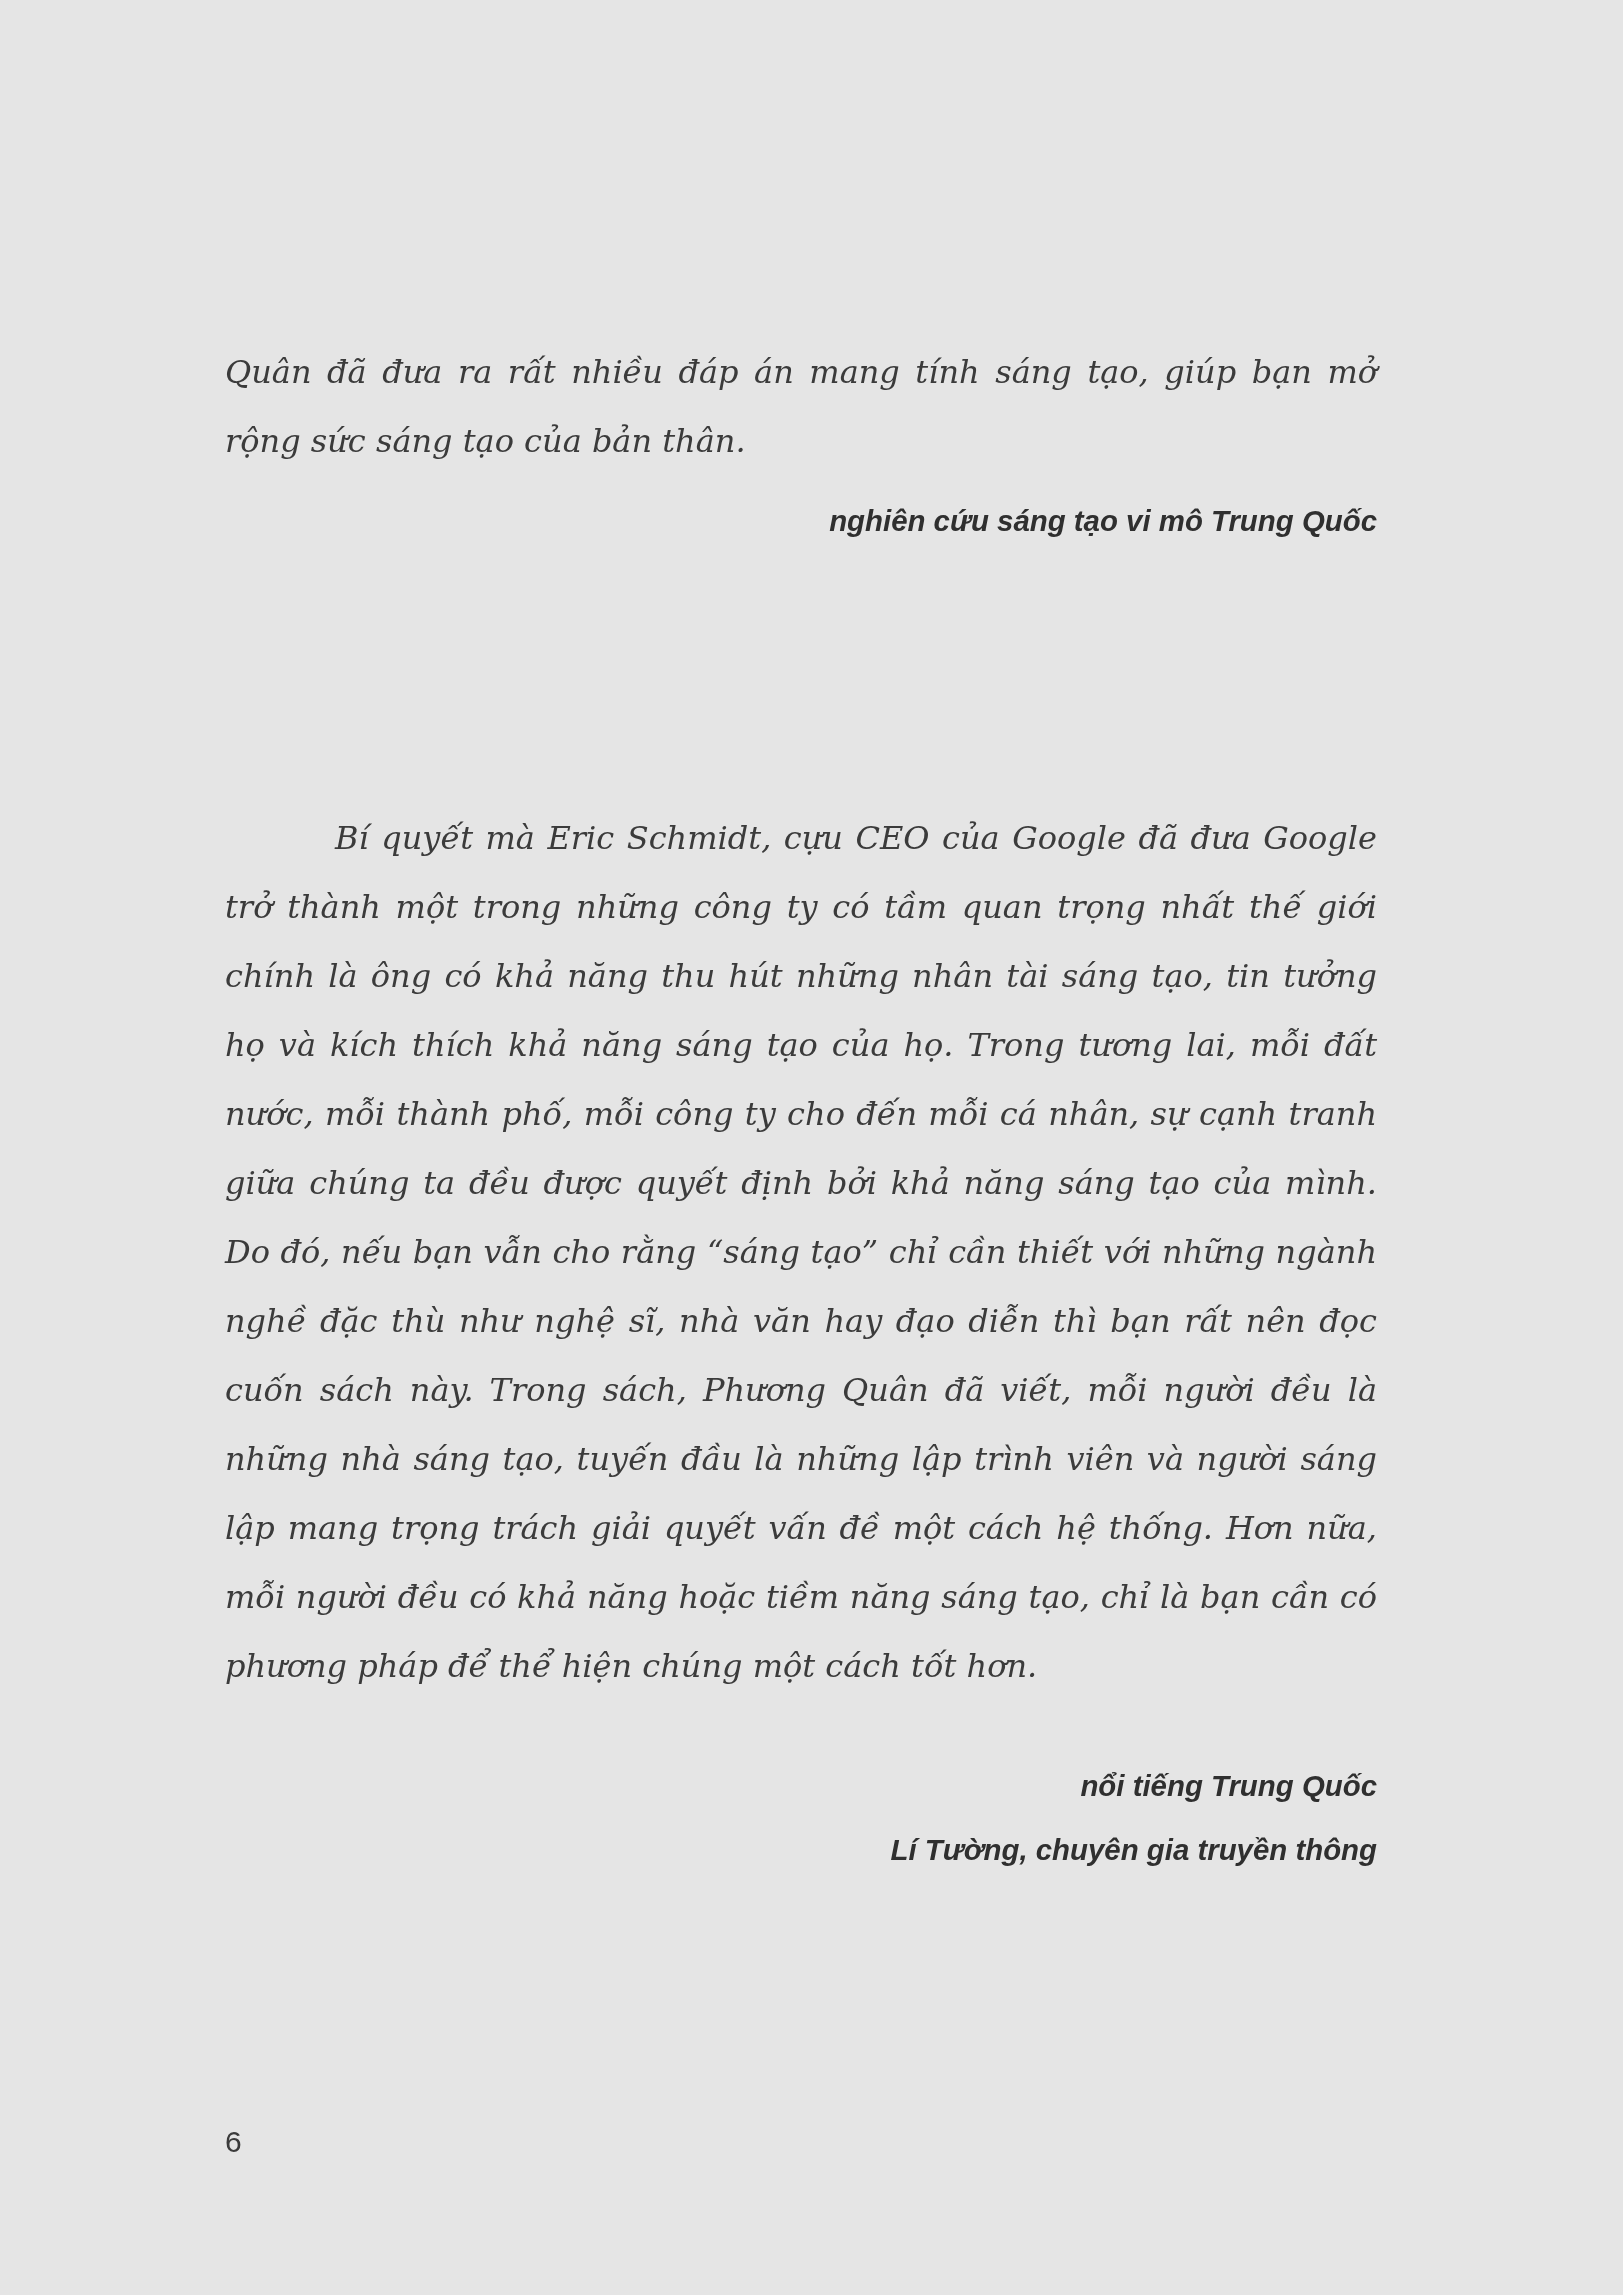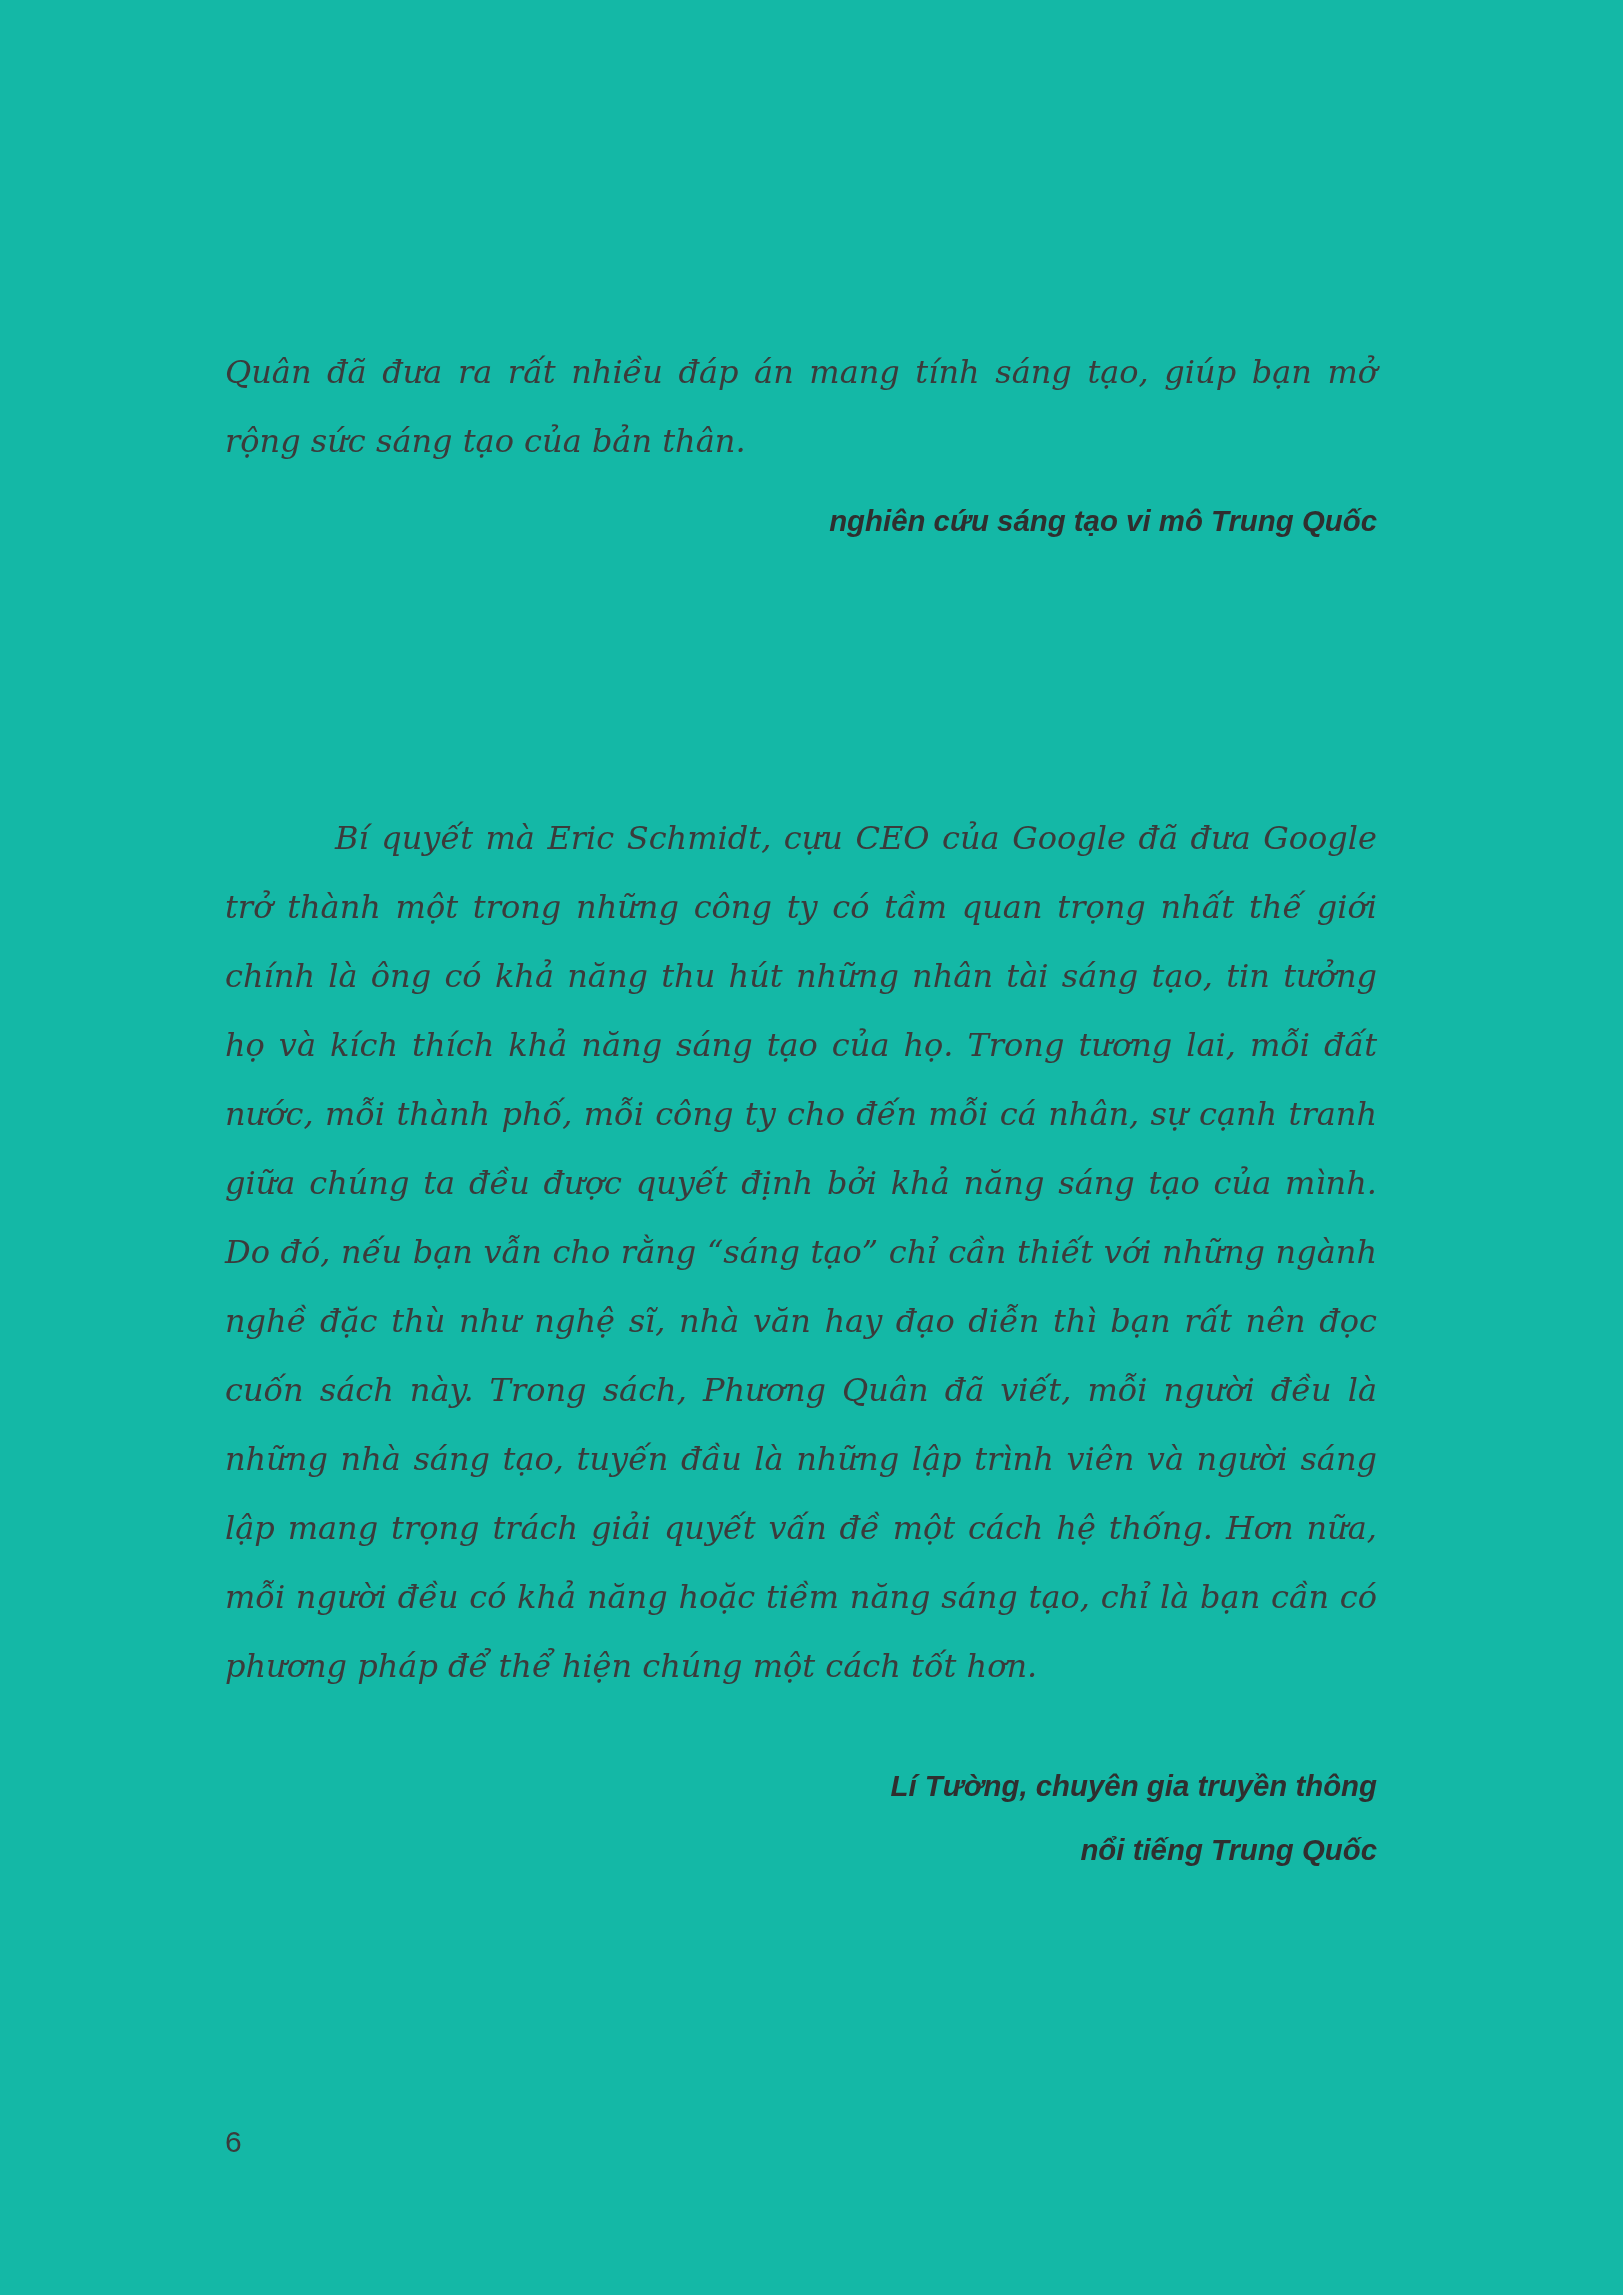--- a/index.html
+++ b/index.html
@@ -4,21 +4,21 @@
 <style>
   html, body {
     margin: 0;
     padding: 0;
     background: #ffffff;
   }
   .page {
     position: relative;
     width: 1623px;
     height: 2295px;
-    background: #14b8a6;
+    background: #e5e5e5;
     overflow: hidden;
     font-family: "DejaVu Serif", serif;
     color: #3b3b3b;
   }
   .text-column {
     position: absolute;
     left: 225px;
     width: 1152px;
   }
   .quote {
@@ -67,21 +67,21 @@
       <div>nghiên cứu sáng tạo vi mô Trung Quốc</div>
     </div>
   </div>
 
   <div id="block-quote2" class="text-column">
     <p class="quote indent-first">Bí quyết mà Eric Schmidt, cựu CEO của Google đã đưa Google trở thành một trong những công ty có tầm quan trọng nhất thế giới chính là ông có khả năng thu hút những nhân tài sáng tạo, tin tưởng họ và kích thích khả năng sáng tạo của họ. Trong tương lai, mỗi đất nước, mỗi thành phố, mỗi công ty cho đến mỗi cá nhân, sự cạnh tranh giữa chúng ta đều được quyết định bởi khả năng sáng tạo của mình. Do đó, nếu bạn vẫn cho rằng “sáng tạo” chỉ cần thiết với những ngành nghề đặc thù như nghệ sĩ, nhà văn hay đạo diễn thì bạn rất nên đọc cuốn sách này. Trong sách, Phương Quân đã viết, mỗi người đều là những nhà sáng tạo, tuyến đầu là những lập trình viên và người sáng lập mang trọng trách giải quyết vấn đề một cách hệ thống. Hơn nữa, mỗi người đều có khả năng hoặc tiềm năng sáng tạo, chỉ là bạn cần có phương pháp để thể hiện chúng một cách tốt hơn.</p>
   </div>
 
   <div id="block-attrib2" class="text-column">
     <div class="attribution">
+      <div>nổi tiếng Trung Quốc</div>
       <div>Lí Tường, chuyên gia truyền thông</div>
-      <div>nổi tiếng Trung Quốc</div>
     </div>
   </div>
 
   <div class="page-number">6</div>
 
 </div>
 
 
 </body></html>

